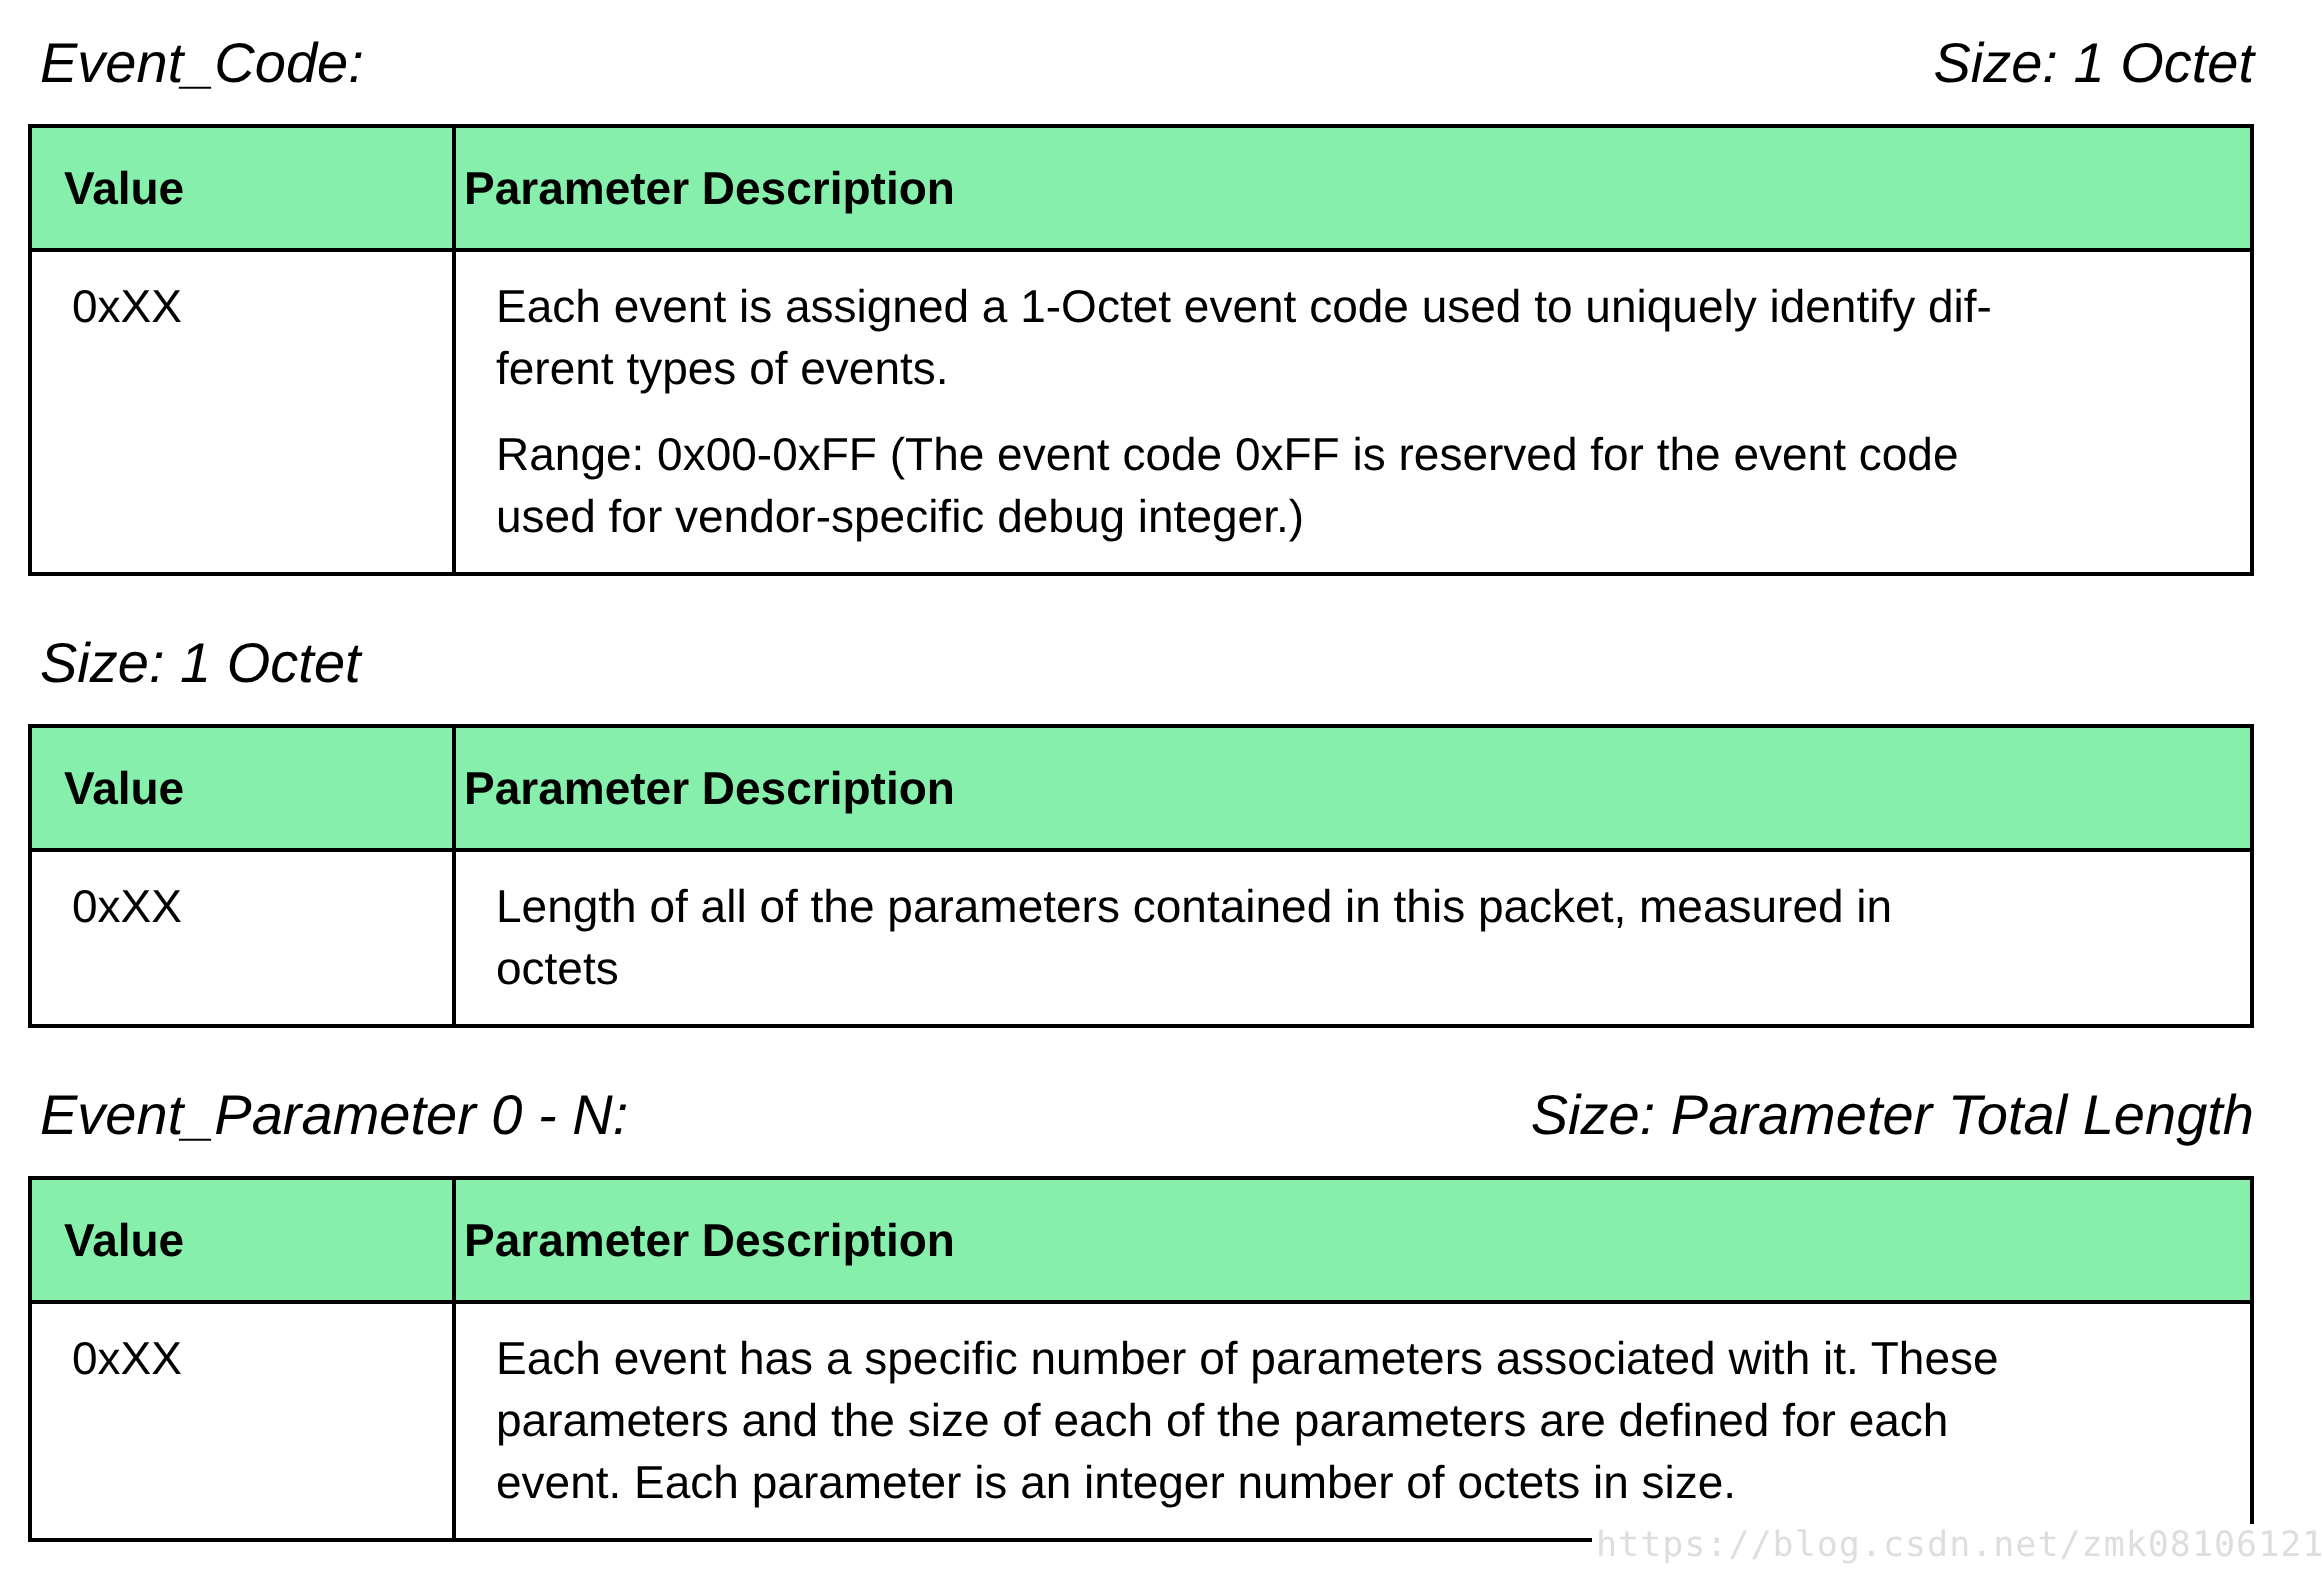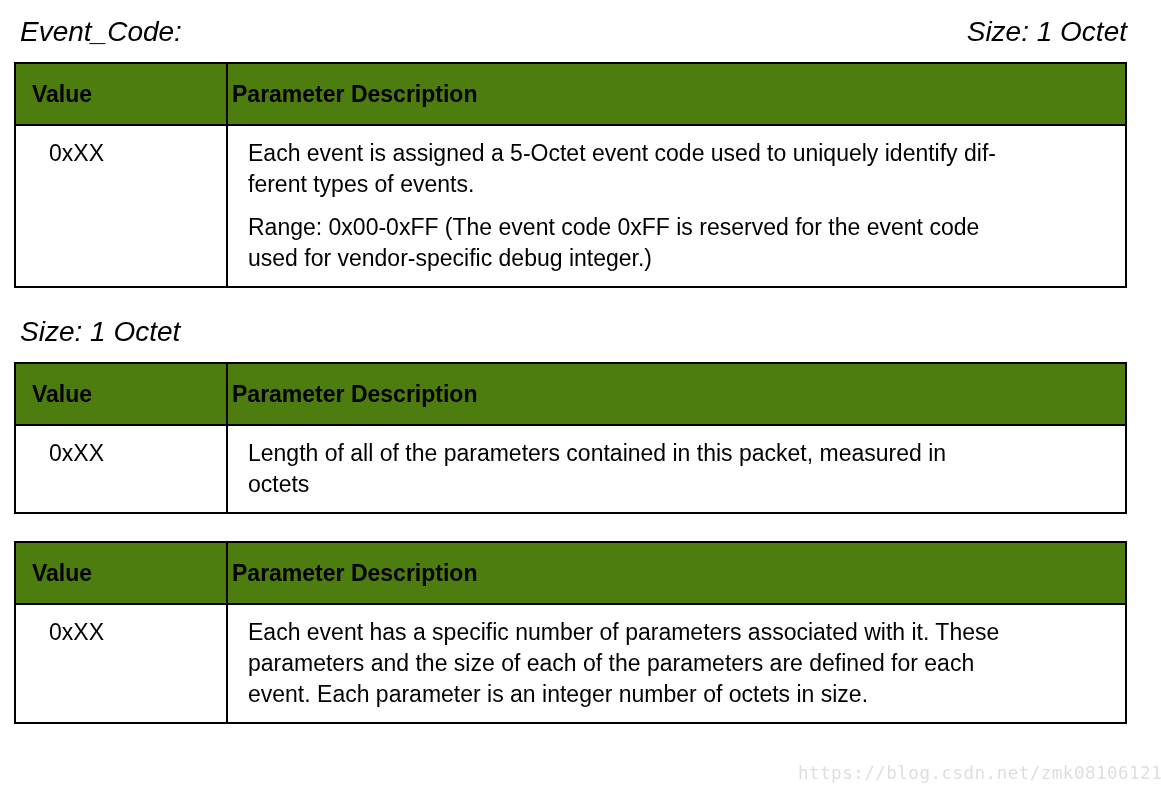--- a/index.html
+++ b/index.html
@@ -38,31 +38,31 @@
     background: #ffffff;
   }
   table.param-table th,
   table.param-table td {
     border: 2.5px solid #000000;
     font-size: 23px;
   }
   table.param-table col.col-value { width: 212px; }
 
   table.param-table th {
-    background: #4d7c0f;
+    background: #86efac;
     text-align: left;
     font-weight: bold;
     padding: 16px 12px 16px 16px;
     line-height: 28px;
   }
   table.param-table th.desc-col { padding-left: 4px; }
 
   table.param-table td {
     vertical-align: top;
-    padding: 12px 14px 12px 33px;
+    padding: 12px 14px 12px 20px;
     line-height: 31px;
   }
   table.param-table td.desc-cell { padding-left: 20px; }
 
   .desc-cell p {
     margin: 0;
     white-space: pre-line;
   }
   .desc-cell p + p { margin-top: 12px; }
 
@@ -97,21 +97,21 @@
       <thead>
         <tr>
           <th>Value</th>
           <th class="desc-col">Parameter Description</th>
         </tr>
       </thead>
       <tbody>
         <tr>
           <td>0xXX</td>
           <td class="desc-cell">
-            <p>Each event is assigned a 5-Octet event code used to uniquely identify dif-
+            <p>Each event is assigned a 1-Octet event code used to uniquely identify dif-
 ferent types of events.</p>
             <p>Range: 0x00-0xFF (The event code 0xFF is reserved for the event code
 used for vendor-specific debug integer.)</p>
           </td>
         </tr>
       </tbody>
     </table>
   </div>
 
   <div class="section">
@@ -135,20 +135,24 @@
           <td class="desc-cell">
             <p>Length of all of the parameters contained in this packet, measured in
 octets</p>
           </td>
         </tr>
       </tbody>
     </table>
   </div>
 
   <div class="section">
+    <div class="section-header">
+      <span>Event_Parameter 0 - N:</span>
+      <span>Size: Parameter Total Length</span>
+    </div>
     <table class="param-table">
       <colgroup>
           <col class="col-value">
           <col>
         </colgroup>
       <thead>
         <tr>
           <th>Value</th>
           <th class="desc-col">Parameter Description</th>
         </tr>

